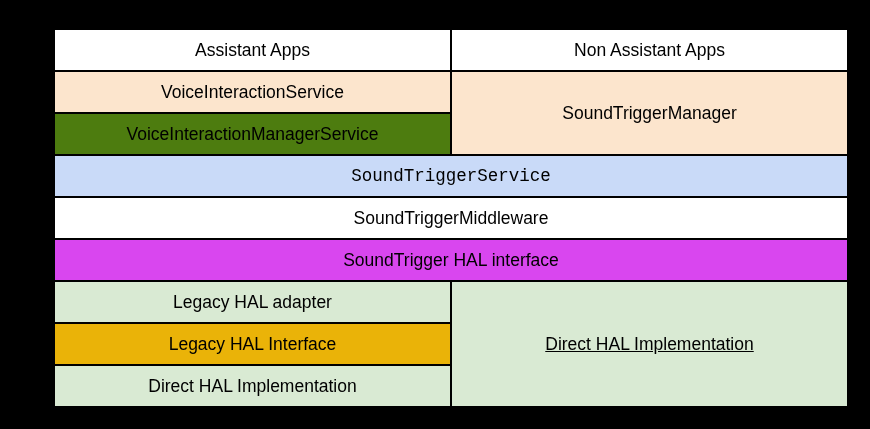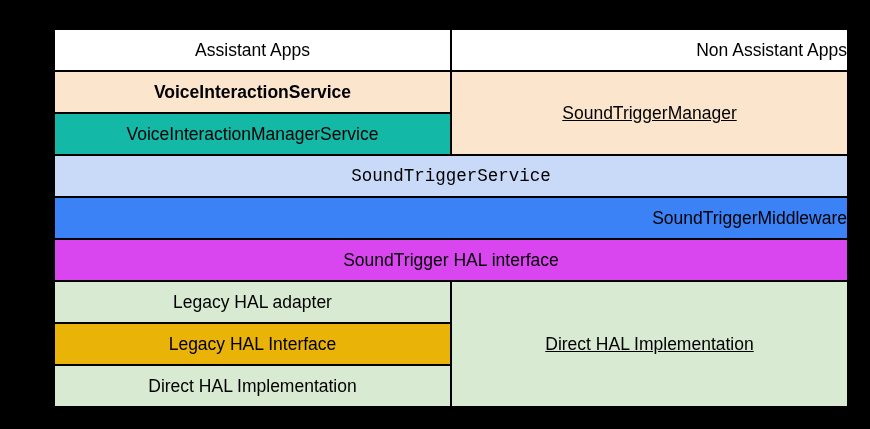--- a/index.html
+++ b/index.html
@@ -44,34 +44,34 @@
   }
 </style>
 </head>
 <body style="background-color: rgb(0, 0, 0);">
 
 <div class="stage">
   <table class="stack">
     <tbody>
       <tr>
         <td style="background-color: rgb(255, 255, 255);">Assistant Apps</td>
-        <td style="background-color: rgb(255, 255, 255); text-align: right;">Non Assistant Apps</td>
+        <td style="background-color: rgb(255, 255, 255);">Non Assistant Apps</td>
       </tr>
       <tr>
-        <td style="background-color: rgb(252, 229, 205); font-weight: bold;">VoiceInteractionService</td>
-        <td rowspan="2" style="background-color: rgb(252, 229, 205); text-decoration: underline;">SoundTriggerManager</td>
+        <td style="background-color: rgb(252, 229, 205);">VoiceInteractionService</td>
+        <td rowspan="2" style="background-color: rgb(252, 229, 205);">SoundTriggerManager</td>
       </tr>
       <tr>
-        <td style="background-color: #14b8a6; text-align: center;">VoiceInteractionManagerService</td>
+        <td style="background-color: #4d7c0f; text-align: center;">VoiceInteractionManagerService</td>
       </tr>
       <tr>
         <td colspan="2" style="background-color: rgb(201, 218, 248); font-family: Liberation Mono, monospace;">SoundTriggerService</td>
       </tr>
       <tr>
-        <td colspan="2" style="background-color: #3b82f6; text-align: right;">SoundTriggerMiddleware</td>
+        <td colspan="2" style="background-color: #ffffff;">SoundTriggerMiddleware</td>
       </tr>
       <tr>
         <td colspan="2" style="background-color: #d946ef;">SoundTrigger HAL interface</td>
       </tr>
       <tr>
         <td style="background-color: rgb(217, 234, 211); margin-top: 24px;">Legacy HAL adapter</td>
         <td rowspan="3" style="background-color: rgb(217, 234, 211); text-decoration: underline;">Direct HAL Implementation</td>
       </tr>
       <tr>
         <td style="background-color: #eab308;">Legacy HAL Interface</td>

